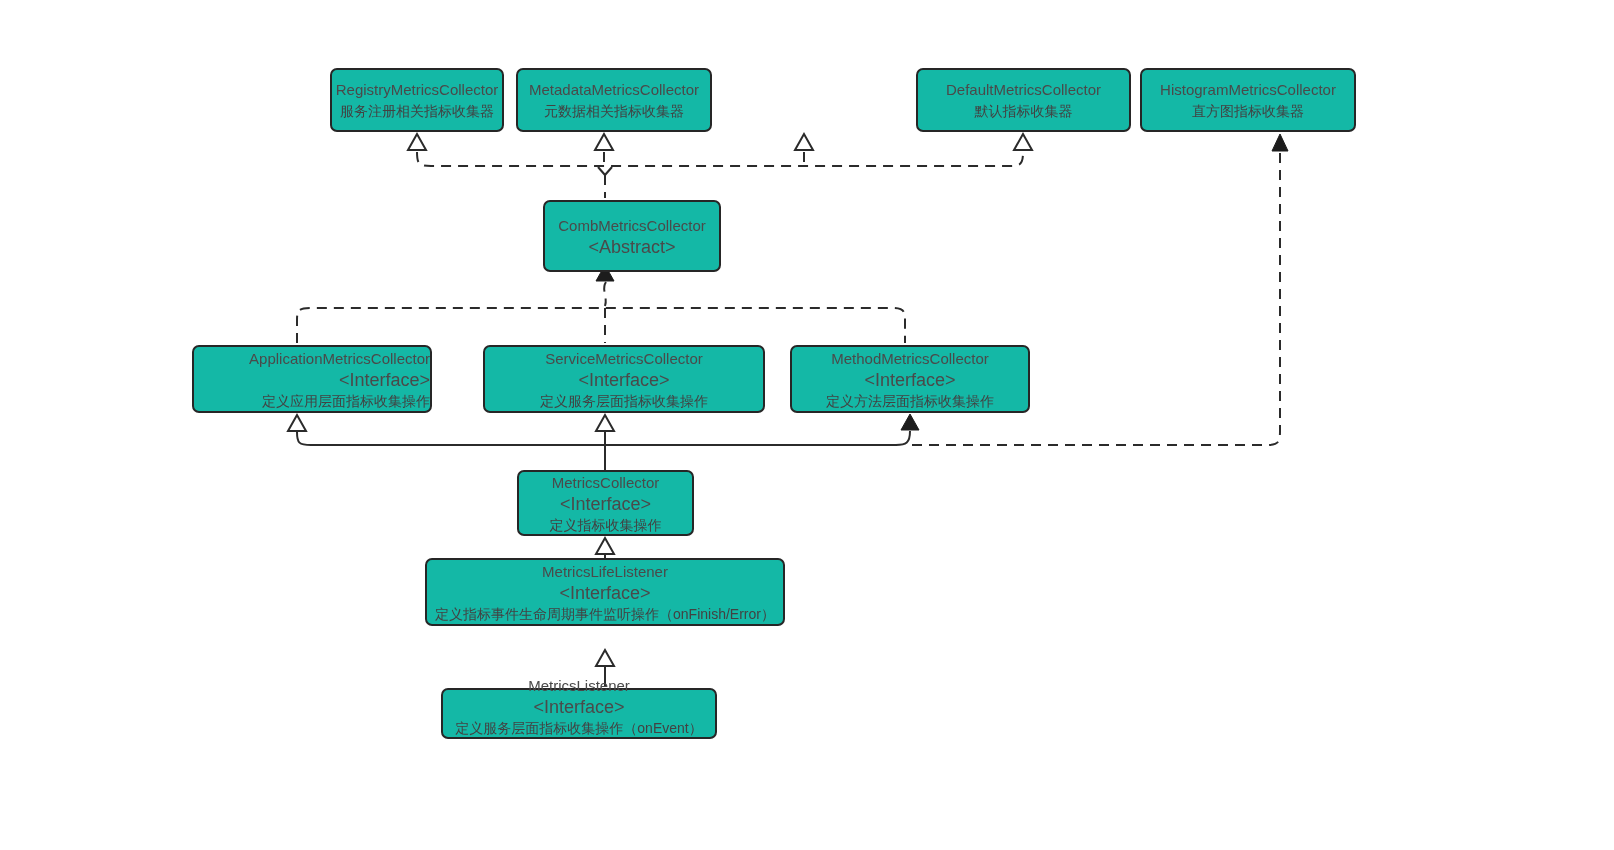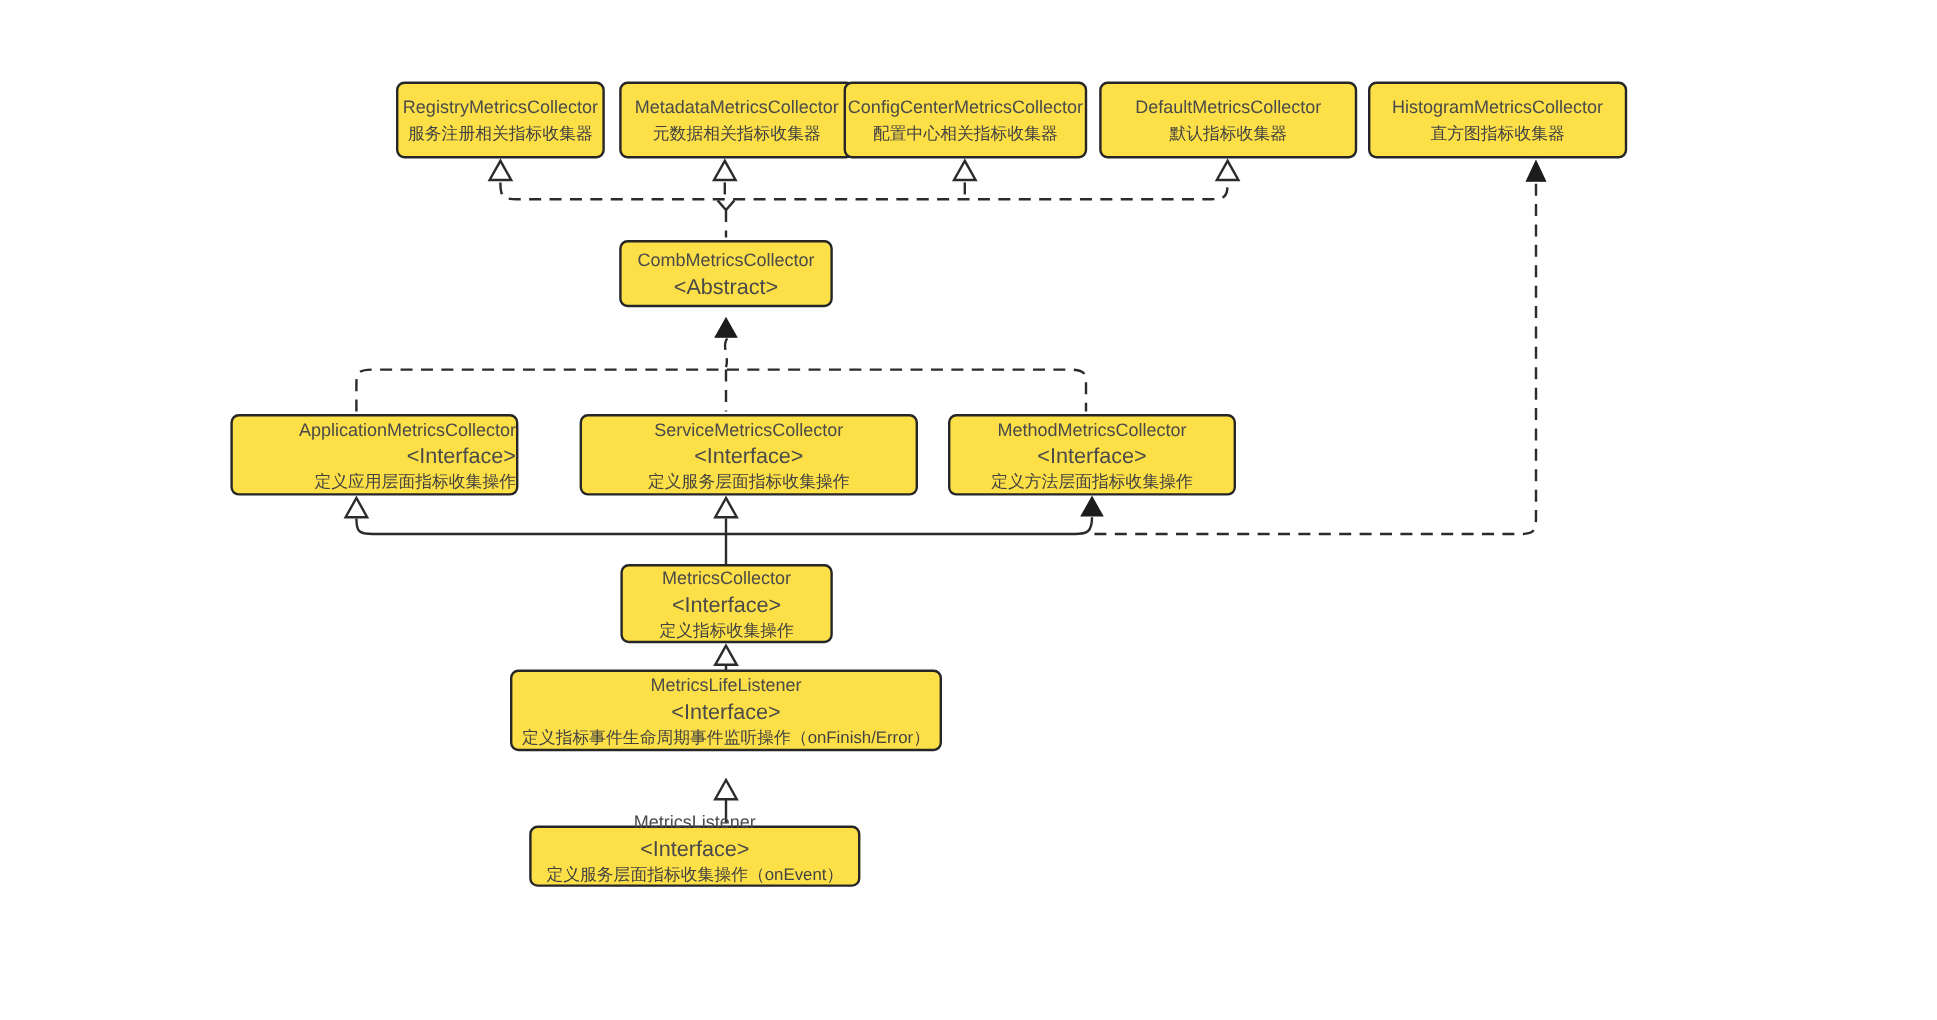--- a/index.html
+++ b/index.html
@@ -3,21 +3,21 @@
 <meta charset="utf-8">
 <style>
   html,body{margin:0;padding:0;background:#ffffff;}
   body{
     width:1614px;height:850px;position:relative;overflow:hidden;
     font-family:"Liberation Sans","DejaVu Sans",sans-serif;
   }
   .canvas{position:absolute;left:0;top:0;width:1614px;height:850px;background:#ffffff;}
   svg.wires{position:absolute;left:0;top:0;width:1614px;height:850px;}
   .node{
-    position:absolute;background:#fde047;border:2px solid #262626;border-radius:7px;
+    position:absolute;background:#14b8a6;border:2px solid #262626;border-radius:7px;
     display:flex;flex-direction:column;align-items:center;justify-content:center;
     gap:3px;color:#4a4a4a;box-sizing:border-box;text-align:center;
   }
   .node .t{font-size:15px;line-height:19px;white-space:nowrap;}
   .node .s{font-size:18px;line-height:18px;white-space:nowrap;}
   .node .d{font-size:14px;line-height:18px;color:#424242;white-space:nowrap;}
   .wire{stroke:#2b2b2b;stroke-width:2;fill:none;}
   .dashed{stroke-dasharray:10 7;}
   .tri-hollow{fill:#ffffff;stroke:#2b2b2b;stroke-width:2;stroke-linejoin:miter;}
   .tri-filled{fill:#1c1c1c;stroke:#1c1c1c;stroke-width:1;}
@@ -62,34 +62,30 @@
   </svg>
 
   <div class="node" style="left:330px;top:68px;width:174px;height:64px;">
     <div class="t">RegistryMetricsCollector</div>
     <div class="d">服务注册相关指标收集器</div>
   </div>
   <div class="node" style="left:516px;top:68px;width:196px;height:64px;">
     <div class="t">MetadataMetricsCollector</div>
     <div class="d">元数据相关指标收集器</div>
   </div>
-  <div class="node" style="left:703px;top:68px;width:203px;height:64px;">
-    <div class="t">ConfigCenterMetricsCollector</div>
-    <div class="d">配置中心相关指标收集器</div>
-  </div>
   <div class="node" style="left:1140px;top:68px;width:216px;height:64px;">
     <div class="t">HistogramMetricsCollector</div>
     <div class="d">直方图指标收集器</div>
   </div>
   <div class="node" style="left:916px;top:68px;width:215px;height:64px;">
     <div class="t">DefaultMetricsCollector</div>
     <div class="d">默认指标收集器</div>
   </div>
 
-  <div class="node" style="left:516px;top:200px;width:178px;height:56px;">
+  <div class="node" style="left:543px;top:200px;width:178px;height:72px;">
     <div class="t">CombMetricsCollector</div>
     <div class="s">&lt;Abstract&gt;</div>
   </div>
 
   <div class="node" style="left:192px;top:345px;width:240px;height:68px;align-items:flex-end;">
     <div class="t">ApplicationMetricsCollector</div>
     <div class="s">&lt;Interface&gt;</div>
     <div class="d">定义应用层面指标收集操作</div>
   </div>
   <div class="node" style="left:483px;top:345px;width:282px;height:68px;">

